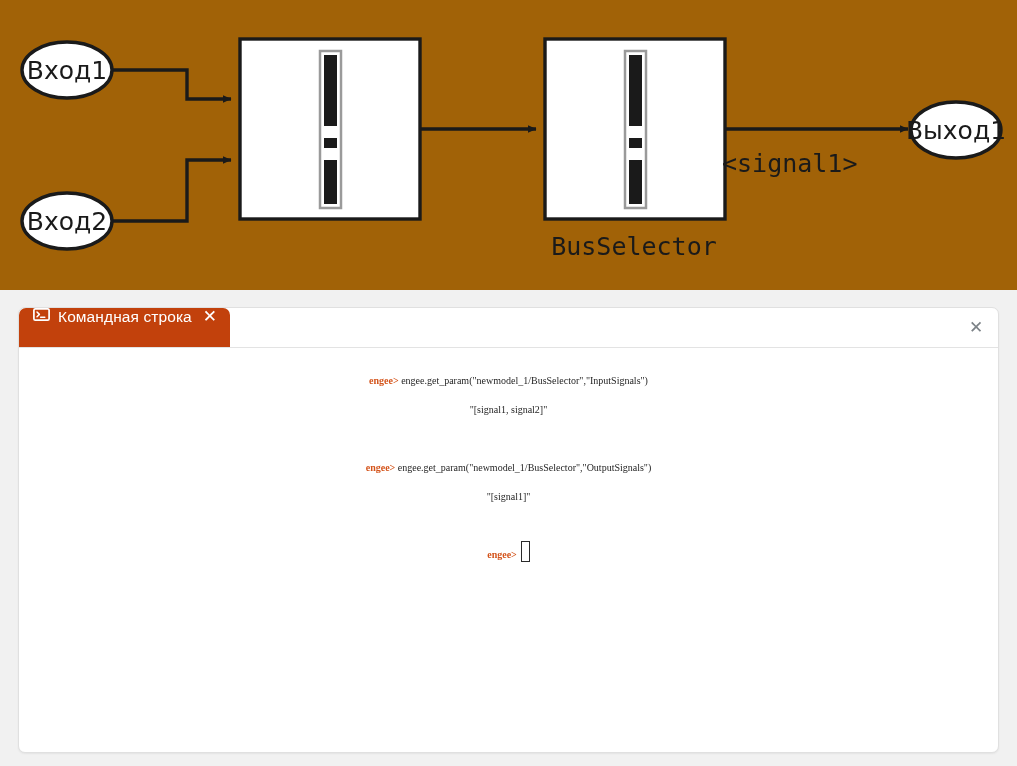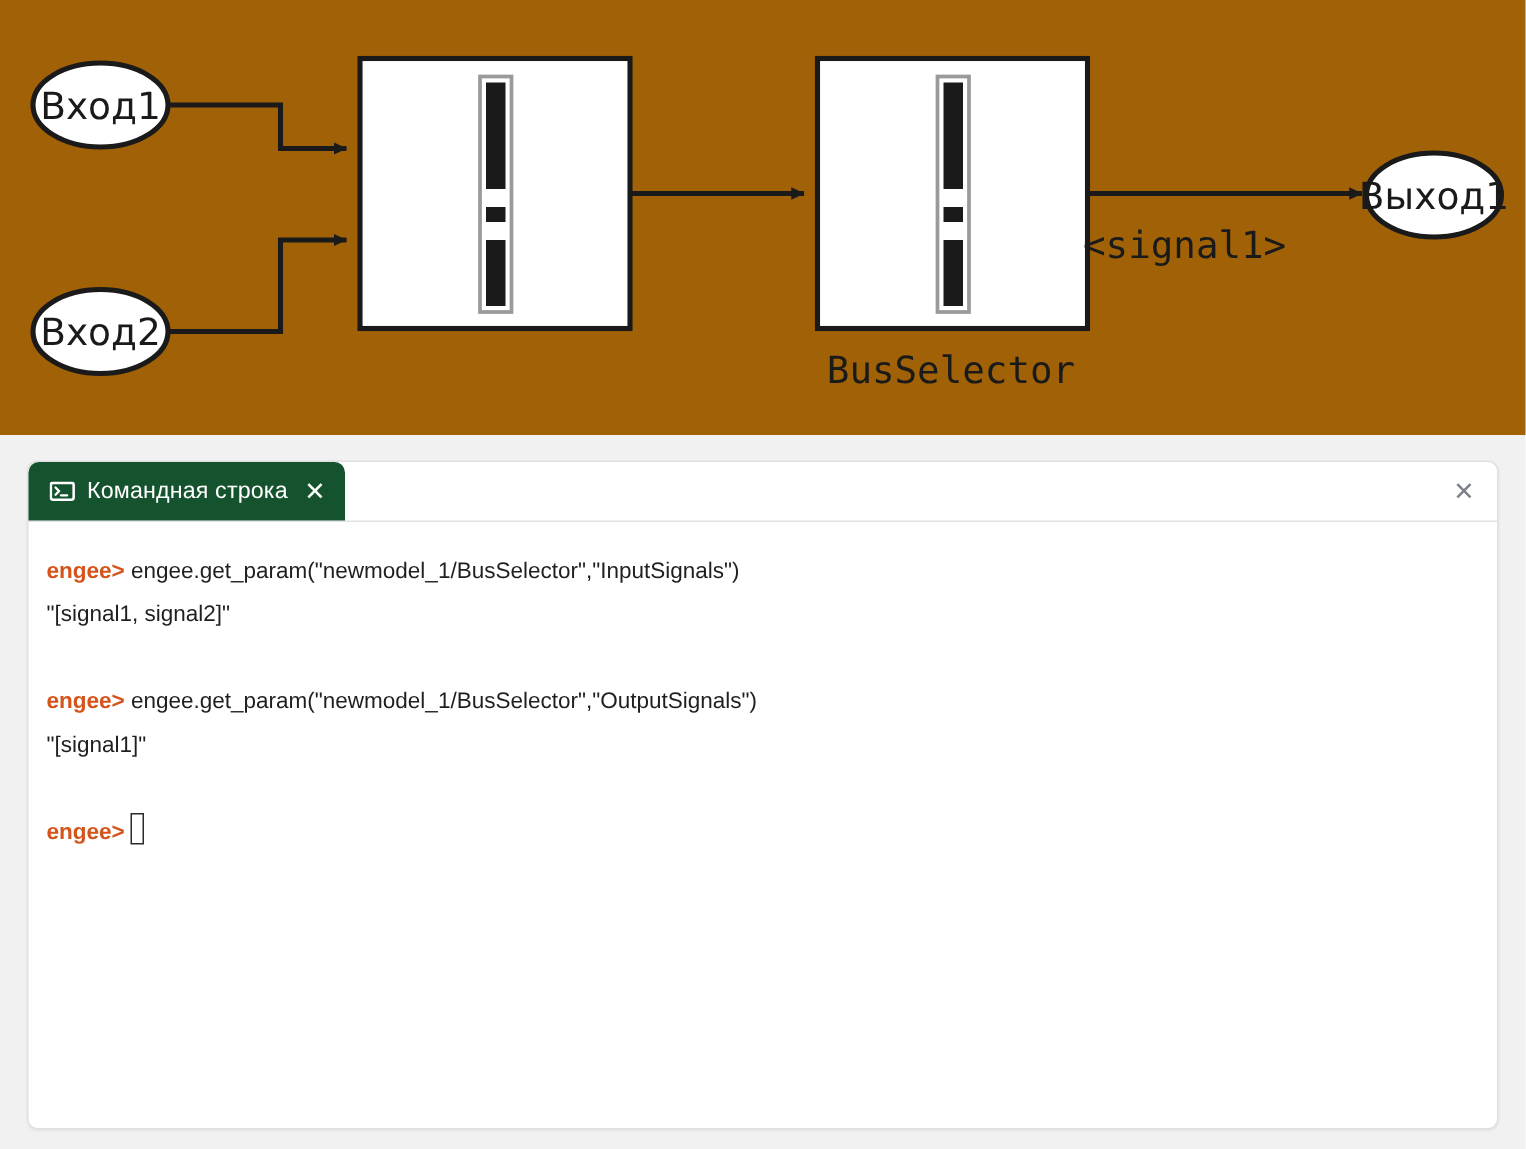--- a/index.html
+++ b/index.html
@@ -58,24 +58,23 @@
     position: relative;
     height: 39px;
     border-bottom: 1px solid #e3e3e3;
   }
   #console-tab {
     position: absolute;
     left: 0;
     top: 0;
     height: 39px;
     display: flex;
-    align-items: center;
     gap: 8px;
     padding: 0 13px 0 14px;
-    background: #14532d;
+    background: #c2410c;
     border-radius: 7px 7px 0 0;
     color: #ffffff;
     box-sizing: border-box;
     cursor: pointer;
     user-select: none;
   }
   #console-tab .tab-title {
     font-size: 15.5px;
     letter-spacing: 0.1px;
     white-space: nowrap;
@@ -111,26 +110,27 @@
   }
 
   #console-body {
     position: absolute;
     left: 0;
     top: 40px;
     right: 0;
     bottom: 0;
     padding: 18px 12px 12px 12px;
     box-sizing: border-box;
-    font-family: Liberation Sans, sans-serif;
-    font-size: 15px;
+    font-family: Liberation Serif, serif;
+    font-size: 10px;
     line-height: 29px;
     color: #1f1f1f;
     overflow: hidden;
     cursor: text;
+    text-align: center;
   }
   .console-block { margin-bottom: 0; }
   .console-spacer { height: 29px; }
   .prompt {
     color: #d4541b;
     font-weight: bold;
   }
   .cmd { color: #1f1f1f; }
   .result { color: #1f1f1f; white-space: pre; }
   .cursor {

